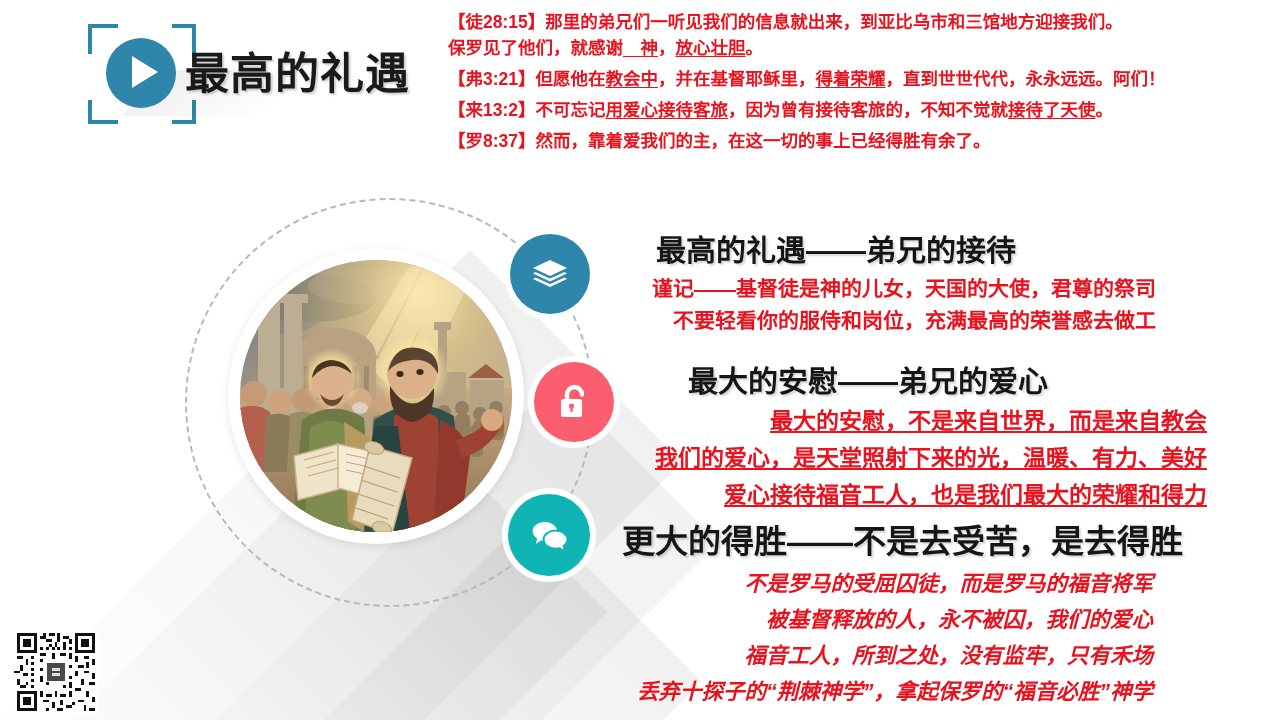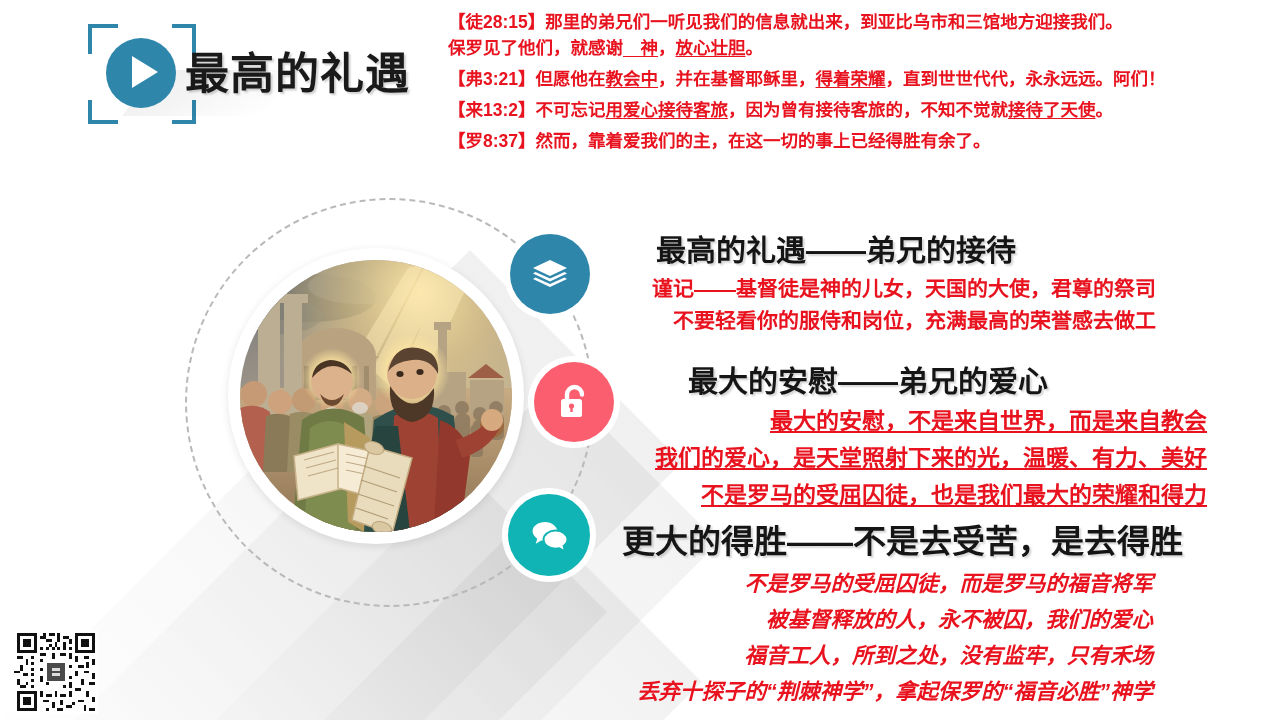--- a/index.html
+++ b/index.html
@@ -454,21 +454,21 @@
   <div class="sec-head head1">最高的礼遇——弟兄的接待</div>
   <div class="sec-lines lines1">
     <div>谨记——基督徒是神的儿女，天国的大使，君尊的祭司</div>
     <div>不要轻看你的服侍和岗位，充满最高的荣誉感去做工</div>
   </div>
 
   <div class="sec-head head2">最大的安慰——弟兄的爱心</div>
   <div class="sec-lines lines2">
     <div>最大的安慰，不是来自世界，而是来自教会</div>
     <div>我们的爱心，是天堂照射下来的光，温暖、有力、美好</div>
-    <div>不是罗马的受屈囚徒，也是我们最大的荣耀和得力</div>
+    <div>爱心接待福音工人，也是我们最大的荣耀和得力</div>
   </div>
 
   <div class="sec-head head3">更大的得胜——不是去受苦，是去得胜</div>
   <div class="sec-lines lines3">
     <div>不是罗马的受屈囚徒，而是罗马的福音将军</div>
     <div>被基督释放的人，永不被囚，我们的爱心</div>
     <div>福音工人，所到之处，没有监牢，只有禾场</div>
     <div>丢弃十探子的“荆棘神学”，拿起保罗的“福音必胜”神学</div>
   </div>
 

